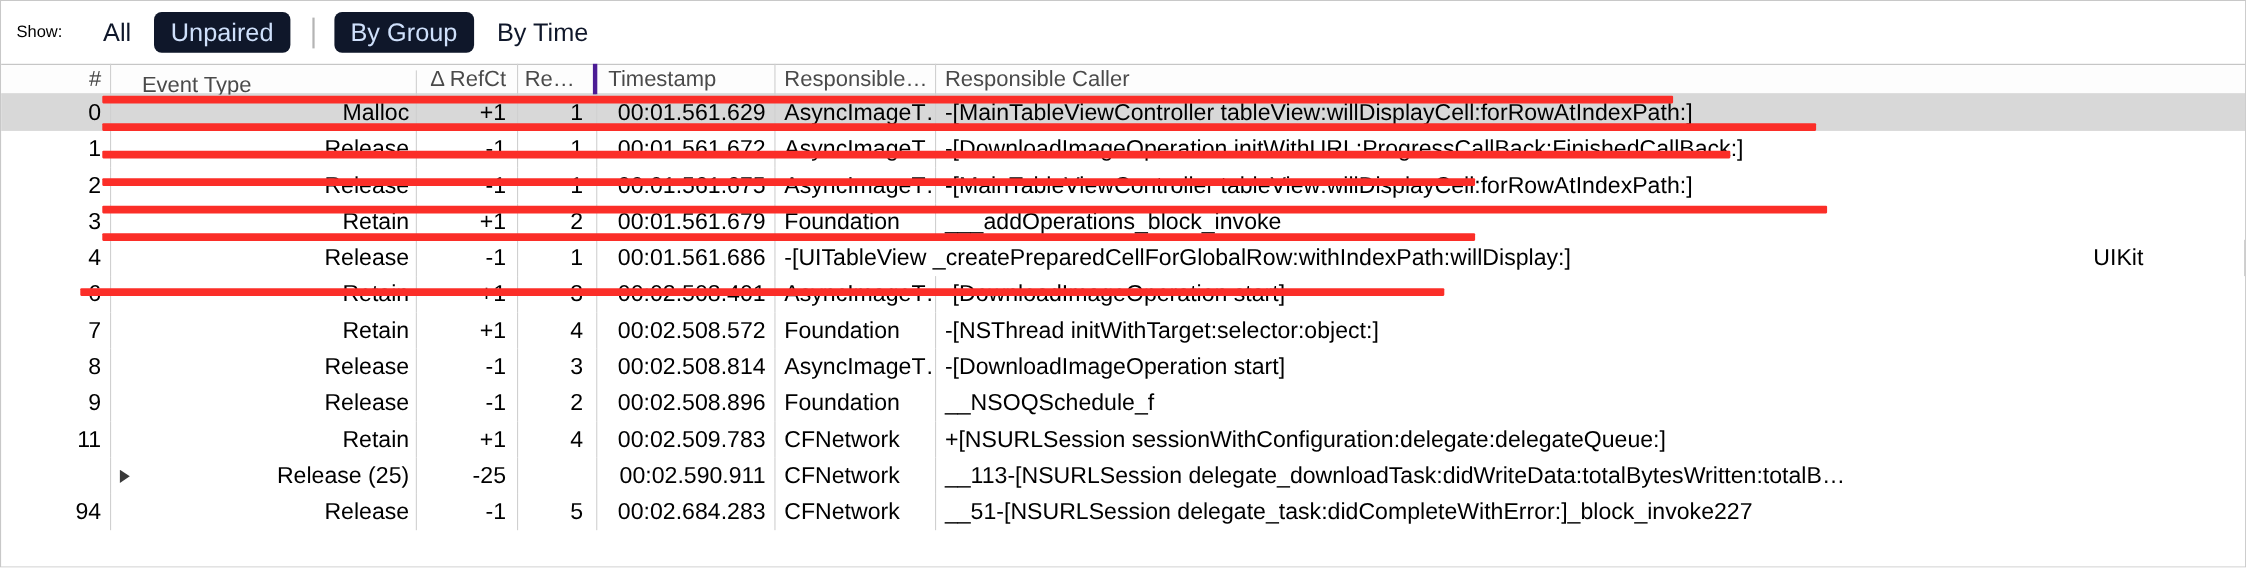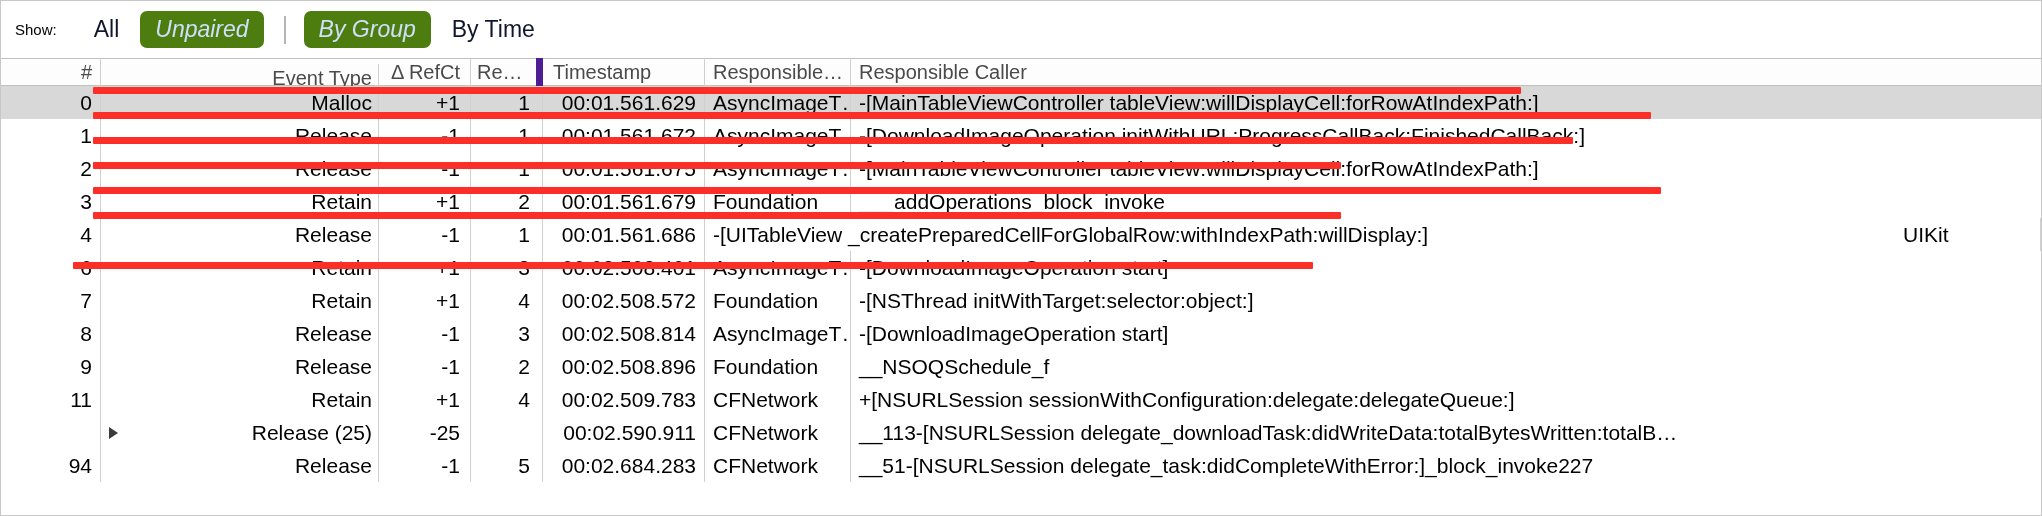--- a/index.html
+++ b/index.html
@@ -42,23 +42,22 @@
     font-size: 23px;
     color: #0f172a;
     padding: 5px 15px;
     border-radius: 7px;
     margin-right: 6px;
     white-space: nowrap;
     cursor: default;
     line-height: 1.15;
   }
   .seg.active {
-    background: #4d7c0f;
+    background: #0f172a;
     color: #cfe0fb;
-    font-style: italic;
   }
   .seg-divider {
     width: 2px;
     height: 28px;
     background: #b4b4b4;
     margin: 0 18px 0 14px;
   }
 
   
   .table-wrap {
@@ -116,27 +115,27 @@
   .row .c-index  { border-right: 1px solid #d0d0d0; }
   .row .c-event  { border-right: 1px solid #d0d0d0; }
   .row .c-delta  { border-right: 1px solid #d0d0d0; }
   .row .c-refct  { border-right: 1px solid #d0d0d0; }
   .row .c-time   { border-right: 1px solid #d0d0d0; }
   .row .c-lib    { border-right: 1px solid #d0d0d0; }
 
   .thead .c-index  { border-right: 1px solid #d0d0d0; height: 28px; line-height: 28px;}
   .thead .c-event  { border-right: 1px solid #d0d0d0; height: 28px; line-height: 28px;}
   .thead .c-delta  { border-right: 1px solid #d0d0d0; height: 28px; line-height: 28px;}
-  .thead .c-refct  { border-right: 7px solid #4c1d95; height: 28px; line-height: 28px;}
+  .thead .c-refct  { border-right: 4px solid #4c1d95; height: 28px; line-height: 28px;}
   .thead .c-time   { border-right: 1px solid #d0d0d0; height: 28px; line-height: 28px;}
   .thead .c-lib    { border-right: 1px solid #d0d0d0; height: 28px; line-height: 28px;}
 
   
   .thead .c-index  { text-align: right; padding-right: 8px; }
-  .thead .c-event  { text-align: right;  padding-left: 28px; margin-top: 12px; }
+  .thead .c-event  { text-align: left;  padding-left: 28px; margin-top: 12px; }
   .thead .c-delta  { text-align: right; padding-right: 10px; }
   .thead .c-refct  { text-align: right; padding-right: 12px; }
   .thead .c-time   { text-align: left;  padding-left: 10px; }
   .thead .c-lib    { text-align: center;  padding-left: 8px; }
   .thead .c-caller { text-align: left;  padding-left: 8px; }
 
   
   .disclosure {
     position: absolute;
     left: 8px;

